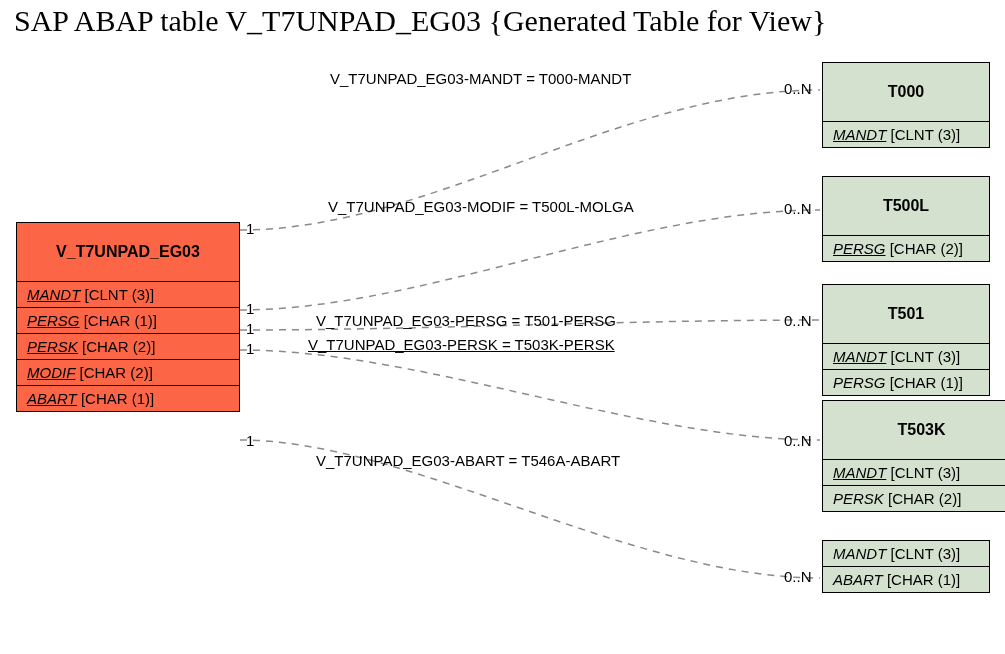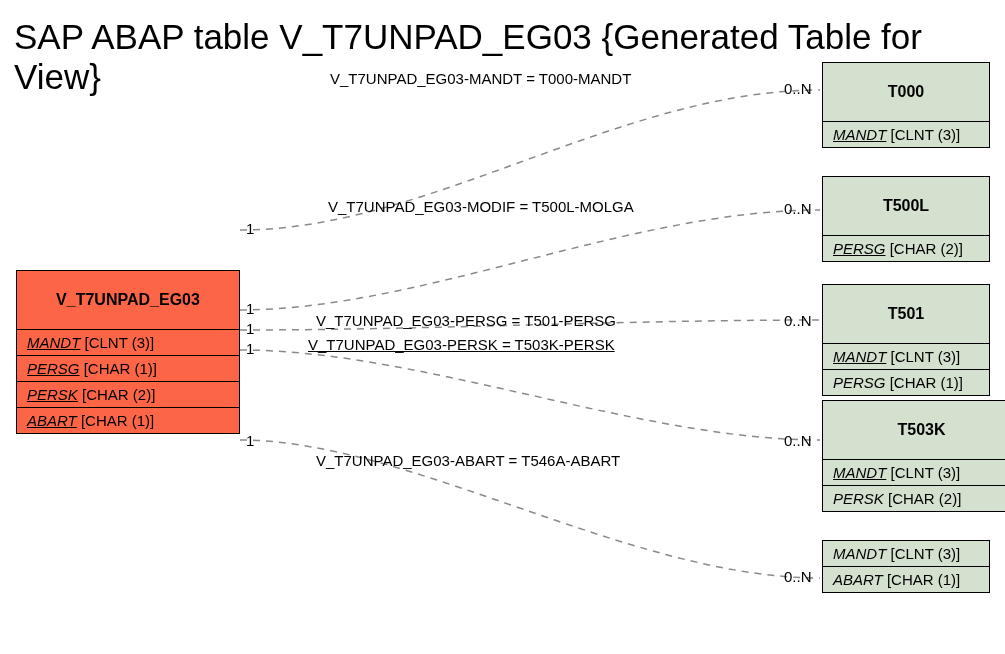--- a/index.html
+++ b/index.html
@@ -8,34 +8,33 @@
     padding: 0;
     font-family: Arial, Helvetica, sans-serif;
     background: #fff;
     width: 1005px;
     height: 654px;
     position: relative;
     overflow: hidden;
   }
   .title {
     position: absolute;
-    top: 17px;
+    top: 4px;
     left: 14px;
-    font-size: 35px;
-    font-family: Liberation Sans, sans-serif;
+    font-size: 30px;
+    font-family: Liberation Serif, serif;
     color: #000;
   }
   .entity {
     position: absolute;
     border: 1.5px solid #000;
     background: #d3e1ce;
   }
   .entity.main {
     background: #fc6647;
-    margin-top: 48px;
   }
   .entity .hdr {
     text-align: center;
     font-weight: bold;
     font-size: 16px;
     padding: 20px 10px;
     border-bottom: 1.5px solid #000;
     white-space: nowrap;
   }
   .entity .row {
@@ -83,20 +82,21 @@
   <path d="M 240 330 C 430 330, 620 320, 820 320"></path>
   <path d="M 240 350 C 420 350, 640 440, 820 440"></path>
   <path d="M 240 440 C 410 440, 630 578, 820 578"></path>
 </svg>
 
 <div class="entity main" style="left:16px; top:222px; width:224px;">
   <div class="hdr">V_T7UNPAD_EG03</div>
   <div class="row"><span class="fld key">MANDT</span> <span class="typ">[CLNT (3)]</span></div>
   <div class="row"><span class="fld key">PERSG</span> <span class="typ">[CHAR (1)]</span></div>
   <div class="row"><span class="fld key">PERSK</span> <span class="typ">[CHAR (2)]</span></div>
+  <div class="row"><span class="fld key">MODIF</span> <span class="typ">[CHAR (2)]</span></div>
   <div class="row"><span class="fld key">ABART</span> <span class="typ">[CHAR (1)]</span></div>
 </div>
 
 <div class="entity" style="left:822px; top:62px; width:168px;">
   <div class="hdr">T000</div>
   <div class="row"><span class="fld key">MANDT</span> <span class="typ">[CLNT (3)]</span></div>
 </div>
 
 <div class="entity" style="left:822px; top:176px; width:168px;">
   <div class="hdr">T500L</div>

